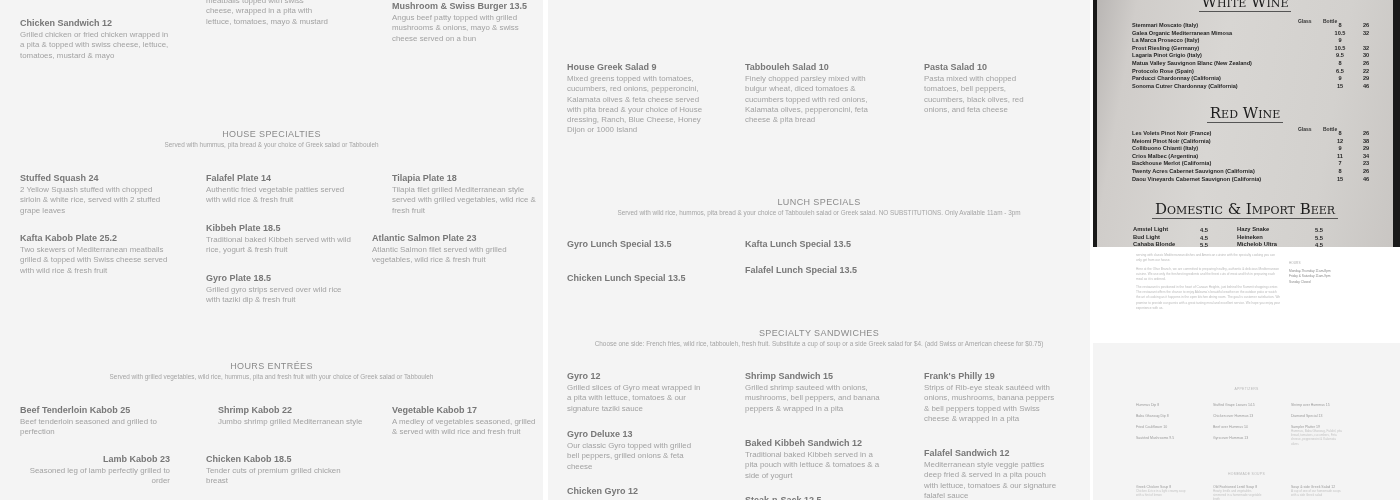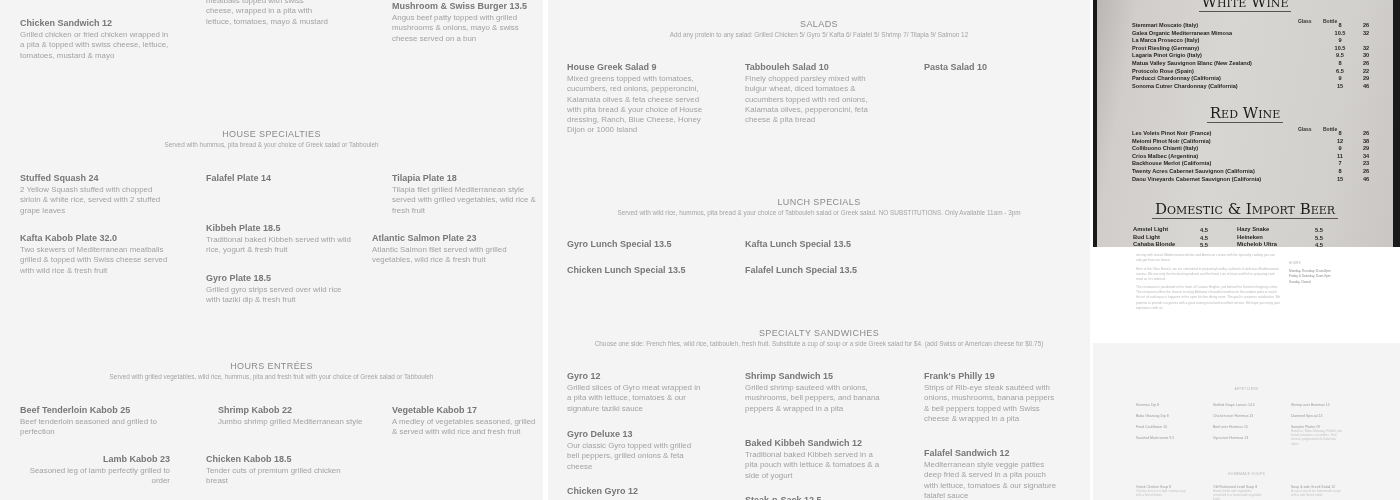--- a/index.html
+++ b/index.html
@@ -60,25 +60,26 @@
 
   <div class="sec-head" style="top:128px;">
     <span class="sec-title">HOUSE SPECIALTIES</span>
     <span class="sec-sub">Served with hummus, pita bread &amp; your choice of Greek salad or Tabbouleh</span>
   </div>
   <div class="item" style="left:20px;top:172px;">
     <span class="item-name">Stuffed Squash 24</span>
     <span class="item-desc">2 Yellow Squash stuffed with chopped sirloin &amp; white rice, served with 2 stuffed grape leaves</span>
   </div>
   <div class="item" style="left:20px;top:232px;">
-    <span class="item-name">Kafta Kabob Plate 32.0</span>
+    <span class="item-name">Kafta Kabob Plate 25.2</span>
     <span class="item-desc">Two skewers of Mediterranean meatballs grilled &amp; topped with Swiss cheese served with wild rice &amp; fresh fruit</span>
   </div>
   <div class="item" style="left:206px;top:172px;">
     <span class="item-name">Falafel Plate 14</span>
+    <span class="item-desc">Authentic fried vegetable patties served with wild rice &amp; fresh fruit</span>
   </div>
   <div class="item" style="left:206px;top:222px;">
     <span class="item-name">Kibbeh Plate 18.5</span>
     <span class="item-desc">Traditional baked Kibbeh served with wild rice, yogurt &amp; fresh fruit</span>
   </div>
   <div class="item" style="left:206px;top:272px;">
     <span class="item-name">Gyro Plate 18.5</span>
     <span class="item-desc">Grilled gyro strips served over wild rice with taziki dip &amp; fresh fruit</span>
   </div>
   <div class="item" style="left:392px;top:172px;">
@@ -110,44 +111,41 @@
     <span class="item-name">Chicken Kabob 18.5</span>
     <span class="item-desc">Tender cuts of premium grilled chicken breast</span>
   </div>
   <div class="item" style="left:392px;top:404px;">
     <span class="item-name">Vegetable Kabob 17</span>
     <span class="item-desc">A medley of vegetables seasoned, grilled &amp; served with wild rice and fresh fruit</span>
   </div>
 </div>
 
 <div class="panel" id="p2">
-  <div class="sec-head" style="top:18px;">
-    <span class="sec-title">SALADS</span>
-    <span class="sec-sub">Add any protein to any salad: Grilled Chicken 5/ Gyro 5/ Kafta 6/ Falafel 5/ Shrimp 7/ Tilapia 9/ Salmon 12</span>
-  </div>
   <div class="item" style="left:19px;top:61px;width:140px;">
     <span class="item-name">House Greek Salad 9</span>
     <span class="item-desc">Mixed greens topped with tomatoes, cucumbers, red onions, pepperoncini, Kalamata olives &amp; feta cheese served with pita bread &amp; your choice of House dressing, Ranch, Blue Cheese, Honey Dijon or 1000 Island</span>
   </div>
   <div class="item" style="left:197px;top:61px;width:140px;">
     <span class="item-name">Tabbouleh Salad 10</span>
     <span class="item-desc">Finely chopped parsley mixed with bulgur wheat, diced tomatoes &amp; cucumbers topped with red onions, Kalamata olives, pepperoncini, feta cheese &amp; pita bread</span>
   </div>
   <div class="item" style="left:376px;top:61px;width:115px;">
     <span class="item-name">Pasta Salad 10</span>
+    <span class="item-desc">Pasta mixed with chopped tomatoes, bell peppers, cucumbers, black olives, red onions, and feta cheese</span>
   </div>
 
   <div class="sec-head" style="top:196px;">
     <span class="sec-title">LUNCH SPECIALS</span>
     <span class="sec-sub">Served with wild rice, hummos, pita bread &amp; your choice of Tabbouleh salad or Greek salad. NO SUBSTITUTIONS. Only Available 11am - 3pm</span>
   </div>
   <div class="item" style="left:19px;top:238px;">
     <span class="item-name">Gyro Lunch Special 13.5</span>
   </div>
-  <div class="item" style="left:19px;top:264px;">
+  <div class="item" style="left:19px;top:272px;">
     <span class="item-name">Chicken Lunch Special 13.5</span>
   </div>
   <div class="item" style="left:197px;top:238px;">
     <span class="item-name">Kafta Lunch Special 13.5</span>
   </div>
   <div class="item" style="left:197px;top:264px;">
     <span class="item-name">Falafel Lunch Special 13.5</span>
   </div>
 
   <div class="sec-head" style="top:327px;">

